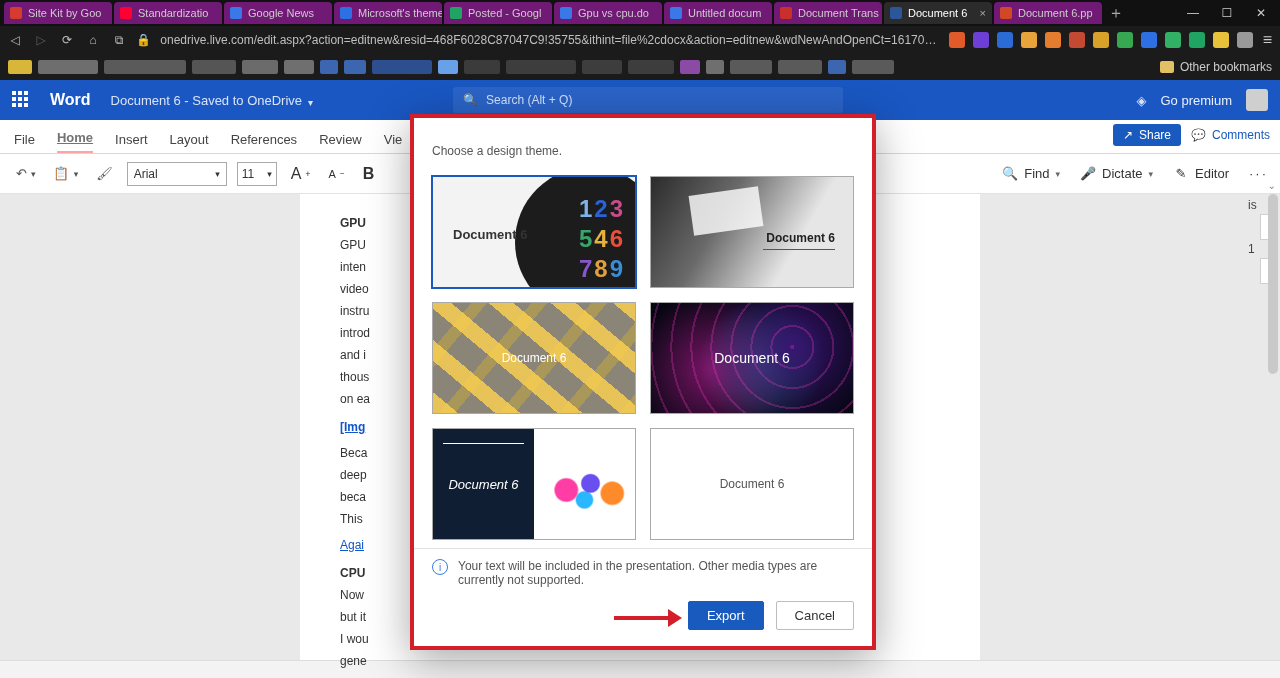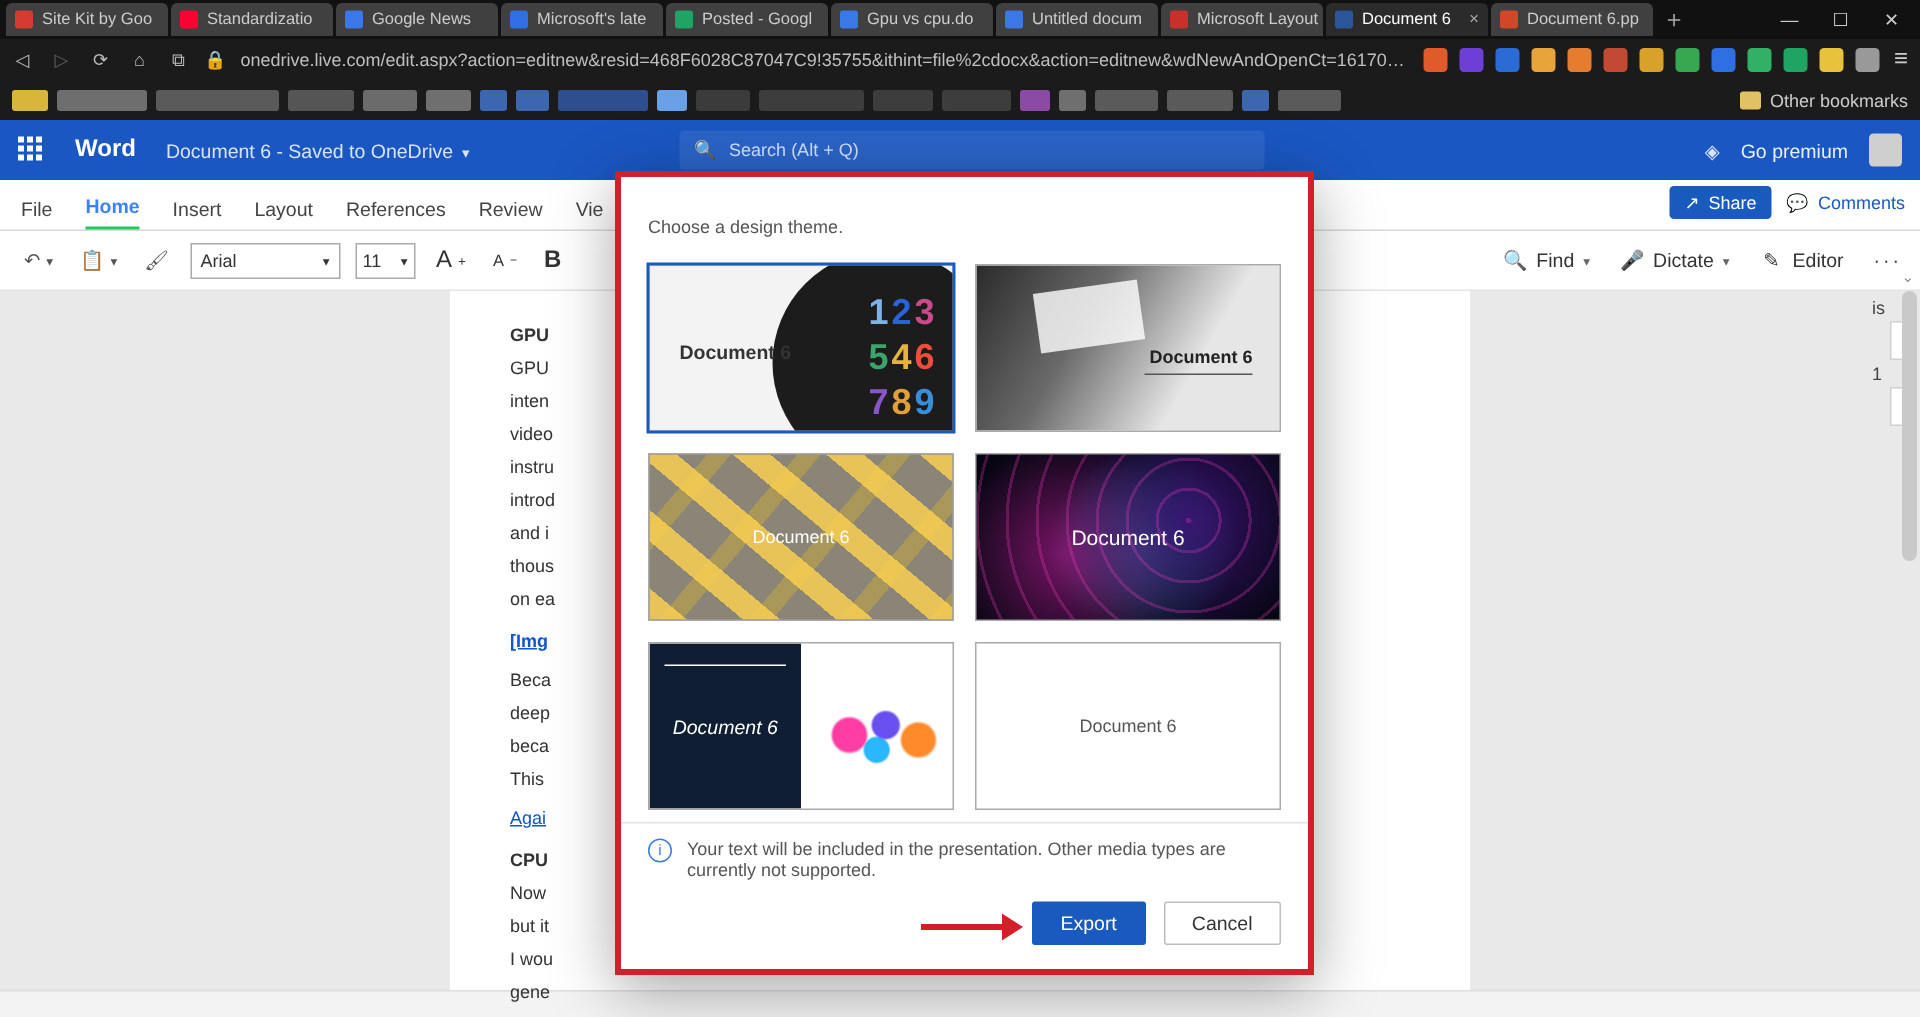--- a/index.html
+++ b/index.html
@@ -1,20 +1,20 @@
 <!DOCTYPE html>
 <html><head>
 <meta charset="utf-8">
 <style>
   * { box-sizing: border-box; margin: 0; padding: 0; font-family: "Segoe UI", Arial, sans-serif; }
   body { width: 1280px; height: 678px; background: #1a2238; overflow: hidden; position: relative; }
 
   
   .tab-strip { height: 26px; background: #111; display: flex; align-items: center; padding: 0 4px; gap: 2px; }
-  .tab { flex: 0 0 auto; width: 108px; height: 22px; background: #404040; color: #ccc; font-size: 11px; display: flex; align-items: center; padding: 0 6px; gap: 6px; border-radius: 4px 4px 0 0; overflow: hidden; white-space: nowrap; }
+  .tab { flex: 0 0 auto; width: 108px; height: 22px; background: #701a75; color: #ccc; font-size: 11px; display: flex; align-items: center; padding: 0 6px; gap: 6px; border-radius: 4px 4px 0 0; overflow: hidden; white-space: nowrap; }
   .tab.active { background: #2b2b2b; color: #fff; }
   .tab .tab-fav { width: 12px; height: 12px; flex: 0 0 12px; border-radius: 2px; }
   .tab .tab-close { margin-left: auto; color: #aaa; font-size: 11px; }
   .tab-add { width: 24px; color: #aaa; display: flex; align-items: center; justify-content: center; height: 22px; }
   .win-controls { margin-left: auto; display: flex; gap: 20px; padding: 0 8px; color: #ccc; font-size: 12px; }
   .win-controls span { width: 14px; text-align: center; }
 
   .addr-row { height: 28px; background: #1b1b1b; display: flex; align-items: center; padding: 0 8px; gap: 10px; color: #bbb; font-size: 12px; }
   .nav-icons { display: flex; gap: 12px; align-items: center; }
   .nav-icons span { width: 14px; text-align: center; }
@@ -39,21 +39,21 @@
   .wsearch { margin-left: 120px; width: 390px; height: 26px; background: #2b64c8; border-radius: 3px; display:flex; align-items:center; padding:0 10px; gap:8px; color:#cfe0ff; font-size:12px; }
   .wsearch-ico { font-size:12px; }
   .header-right { margin-left:auto; display:flex; align-items:center; gap:14px; color:#e8effd; font-size:13px; }
   .premium-ico { color:#d9e3f7; }
   .avatar { width:22px; height:22px; background:#cfcfcf; border-radius:3px; }
 
   
   .ribbon-area { background:#fff; }
   .ribbon-tabs { height: 34px; display:flex; align-items:flex-end; gap:22px; padding:0 14px; font-size:13px; color:#444; border-bottom:1px solid #d8d8d8; position:relative; }
   .ribbon-tabs .rtab { padding:6px 0; }
-  .ribbon-tabs .rtab.active { color:#3b82f6; border-bottom:2px solid #22c55e; font-weight:600; }
+  .ribbon-tabs .rtab.active { color:#737373; border-bottom:2px solid #fca5a5; font-weight:600;text-decoration:underline; }
   .ribbon-right { position:absolute; right:10px; top:4px; display:flex; gap:10px; align-items:center; }
   .share-btn { background:#185abd; color:#fff; padding:4px 10px; font-size:12px; border-radius:3px; display:flex; align-items:center; gap:6px; }
   .comments-btn { color:#185abd; font-size:12px; display:flex; align-items:center; gap:6px; }
 
   .ribbon-tools { height:40px; display:flex; align-items:center; gap:10px; padding:0 12px; font-size:13px; color:#333; border-bottom:1px solid #e3e3e3; position:relative; }
   .rtool { display:flex; align-items:center; gap:4px; padding:2px 4px; }
   .undo, .clipboard, .formatpainter { color:#555; }
   .fontname { width:100px; height:24px; border:1px solid #aaa; font-size:12px; padding:0 6px; display:flex; align-items:center; justify-content:space-between;text-align:right; }
   .fontsize { width:40px; height:24px; border:1px solid #aaa; font-size:12px; padding:0 4px; display:flex; align-items:center; justify-content:space-between; }
   .a-big { font-size:16px; } .a-small { font-size:11px; }
@@ -150,37 +150,37 @@
     <div class="tab">
       <span class="tab-fav" style="background: rgb(255, 0, 51);"></span>
       <span>Standardizatio</span>
     </div>
     <div class="tab">
       <span class="tab-fav" style="background: rgb(59, 120, 231);"></span>
       <span>Google News</span>
     </div>
     <div class="tab">
       <span class="tab-fav" style="background: rgb(47, 111, 228);"></span>
-      <span>Microsoft's late</span>
+      <span>Microsoft's theme</span>
     </div>
     <div class="tab">
       <span class="tab-fav" style="background: rgb(31, 164, 99);"></span>
       <span>Posted - Googl</span>
     </div>
     <div class="tab">
       <span class="tab-fav" style="background: rgb(59, 120, 231);"></span>
       <span>Gpu vs cpu.do</span>
     </div>
     <div class="tab">
       <span class="tab-fav" style="background: rgb(59, 120, 231);"></span>
       <span>Untitled docum</span>
     </div>
     <div class="tab">
       <span class="tab-fav" style="background: rgb(201, 48, 44);"></span>
-      <span>Microsoft Layout</span>
+      <span>Document Trans</span>
     </div>
     <div class="tab active">
       <span class="tab-fav" style="background: rgb(43, 87, 154);"></span>
       <span>Document 6</span>
       <span class="tab-close">×</span>
     </div>
     <div class="tab">
       <span class="tab-fav" style="background: rgb(210, 71, 38);"></span>
       <span>Document 6.pp</span>
     </div>

